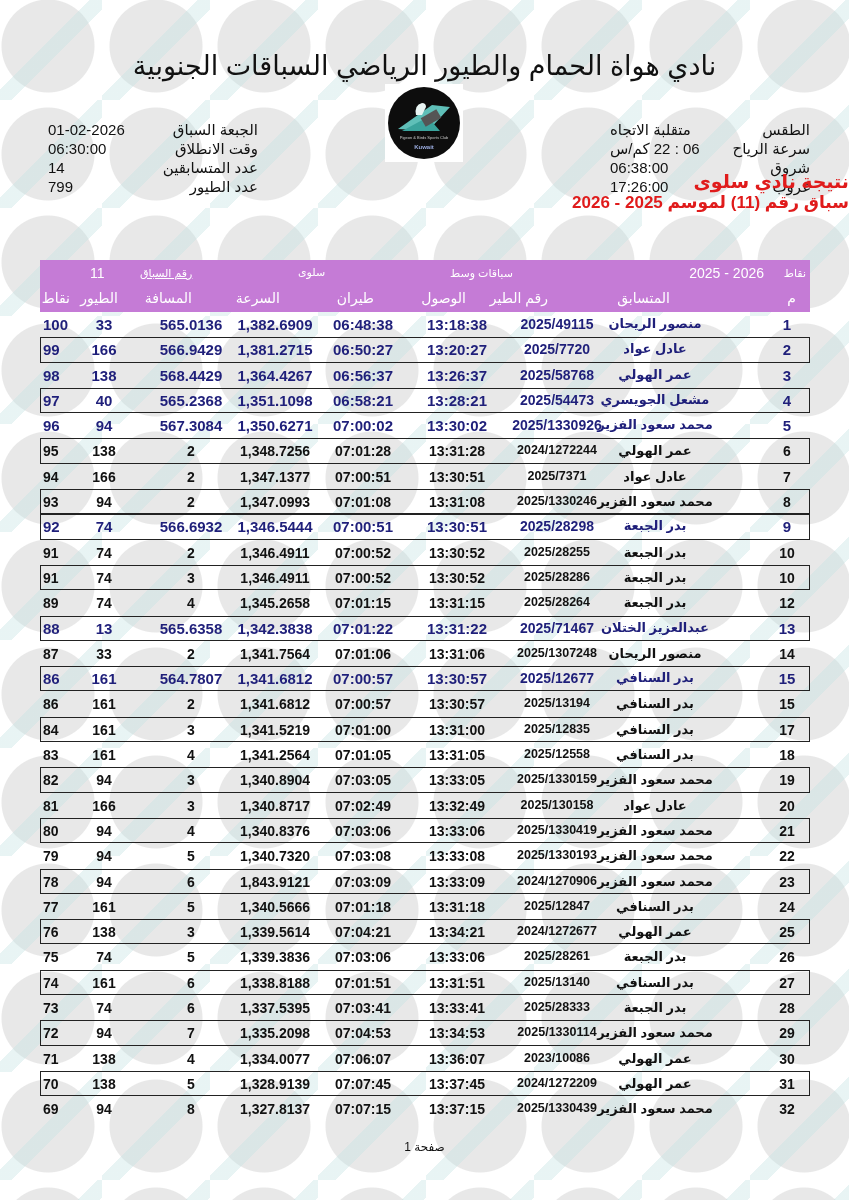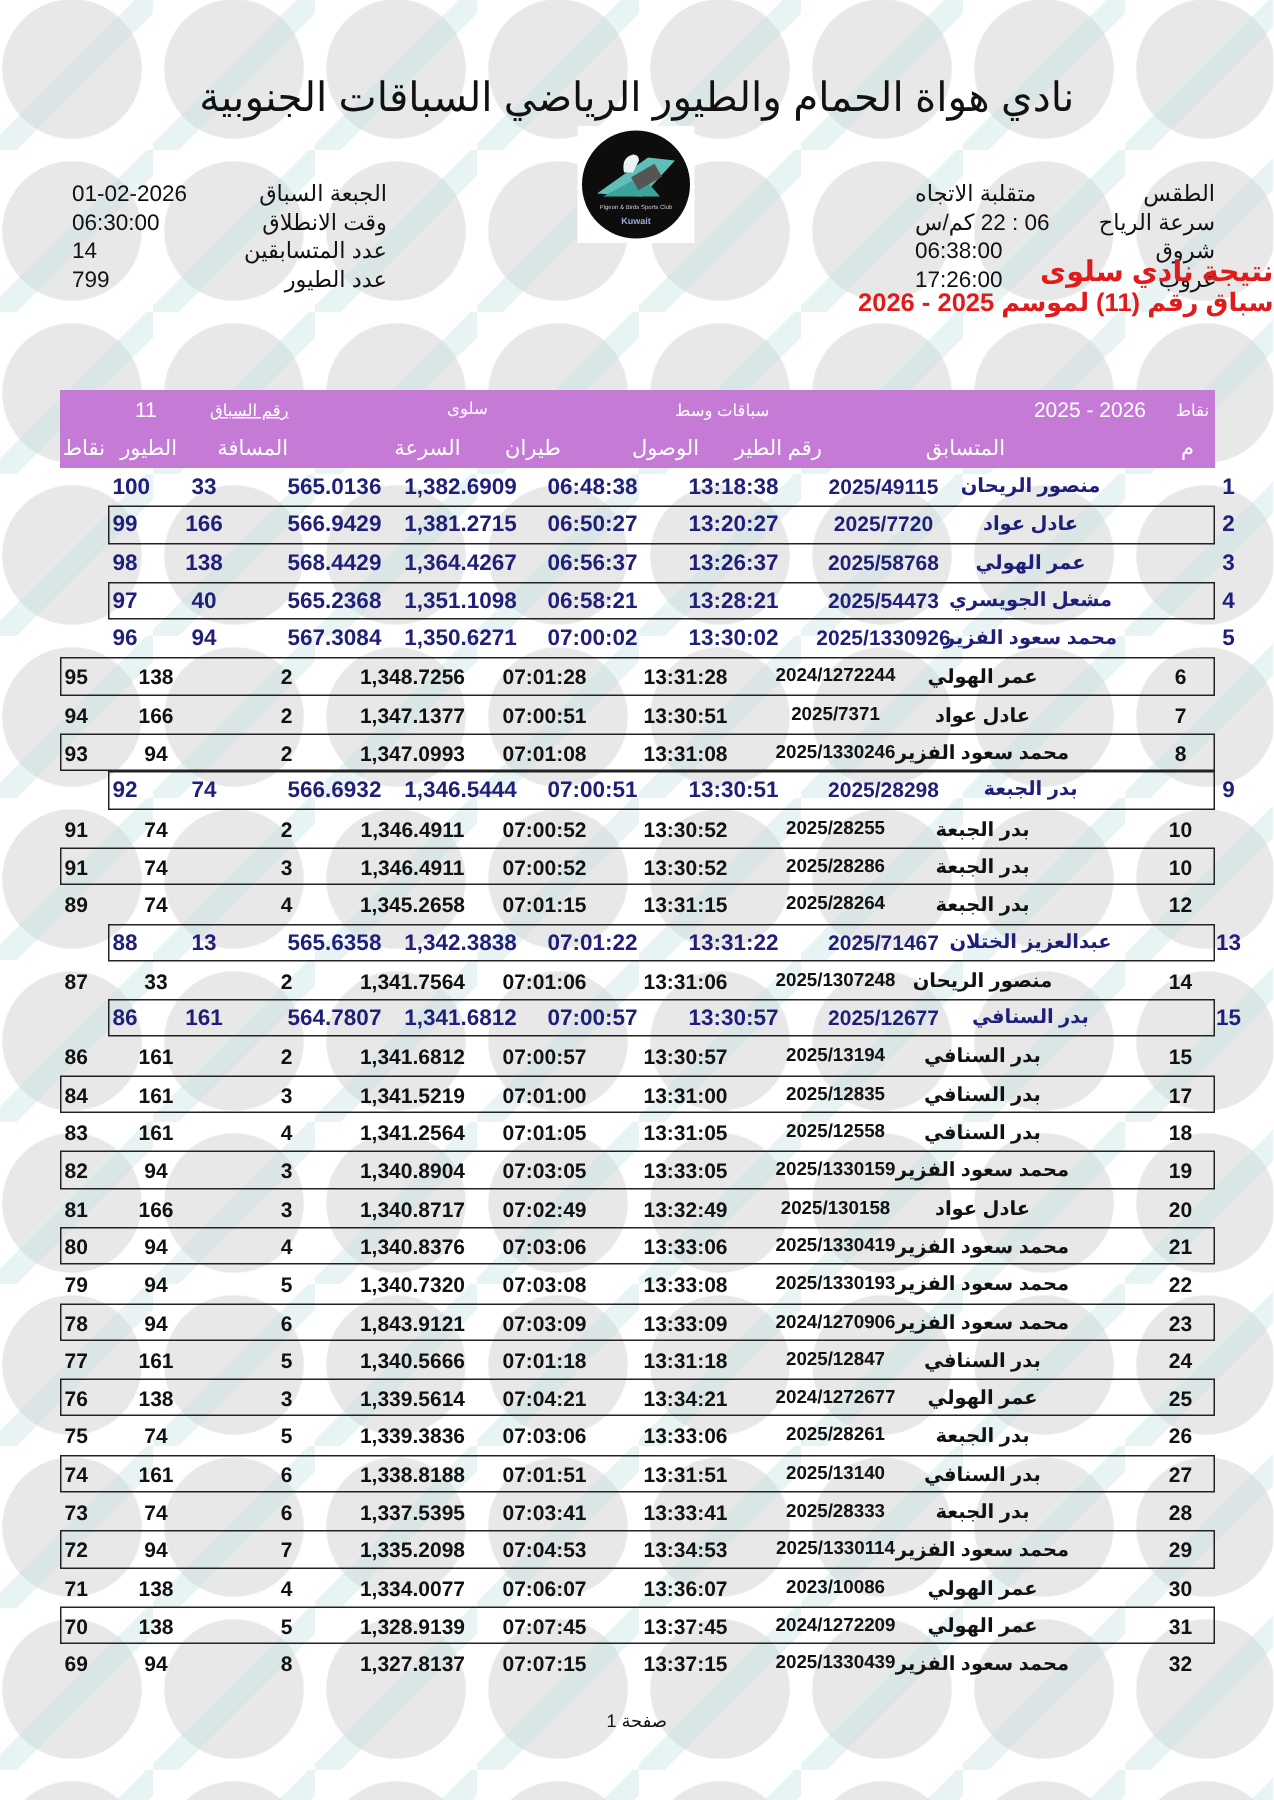--- a/index.html
+++ b/index.html
@@ -76,21 +76,21 @@
 
   .hdr-cols { position: absolute; top: 30px; left: 0; right: 0; height: 20px; font-size: 14px; }
   .hdr-cols span { position: absolute; white-space: nowrap; }
 
   .rows { position: relative; }
   .row {
     position: relative; height: 25.3px; font-size: 14px; font-weight: bold; direction: ltr;
     border: 1px solid transparent;
   }
   .row.boxed { border: 1.4px solid #222; }
-  .row.winner { color: #1f1f7a; font-size: 15px; margin-left: 32px; }
+  .row.winner { color: #1f1f7a; font-size: 15px; }
   .row span { position: absolute; top: 4px; white-space: nowrap; }
   .row.winner span { top: 3px; }
 
   .c-pts   { left: 2px; width: 34px; text-align: left; }
   .c-birds { left: 48px; width: 30px; text-align: center; }
   .c-dist  { left: 110px; width: 80px; text-align: center; }
   .c-speed { left: 186px; width: 96px; text-align: center; }
   .c-flight{ left: 282px; width: 80px; text-align: center; }
   .c-arr   { left: 376px; width: 80px; text-align: center; }
   .c-ring  { left: 464px; width: 104px; text-align: center; font-size: 12.5px; }
@@ -174,21 +174,21 @@
         <span class="loc-label">سلوى</span>
         <span class="racenum-label">رقم السباق</span>
         <span class="racenum-val">11</span>
       </div>
       <div class="hdr-cols">
         <span style="right:14px">م</span>
         <span style="right:140px">المتسابق</span>
         <span style="right:262px">رقم الطير</span>
         <span style="right:344px">الوصول</span>
         <span style="right:436px">طيران</span>
-        <span style="right:503px">السرعة</span>
+        <span style="right:530px">السرعة</span>
         <span style="right:618px">المسافة</span>
         <span style="right:692px">الطيور</span>
         <span style="right:740px">نقاط</span>
       </div>
     </div>
 
     <div class="rows" id="rows">
         <div class="row winner">
           <span class="c-pts">100</span>
           <span class="c-birds">33</span>

